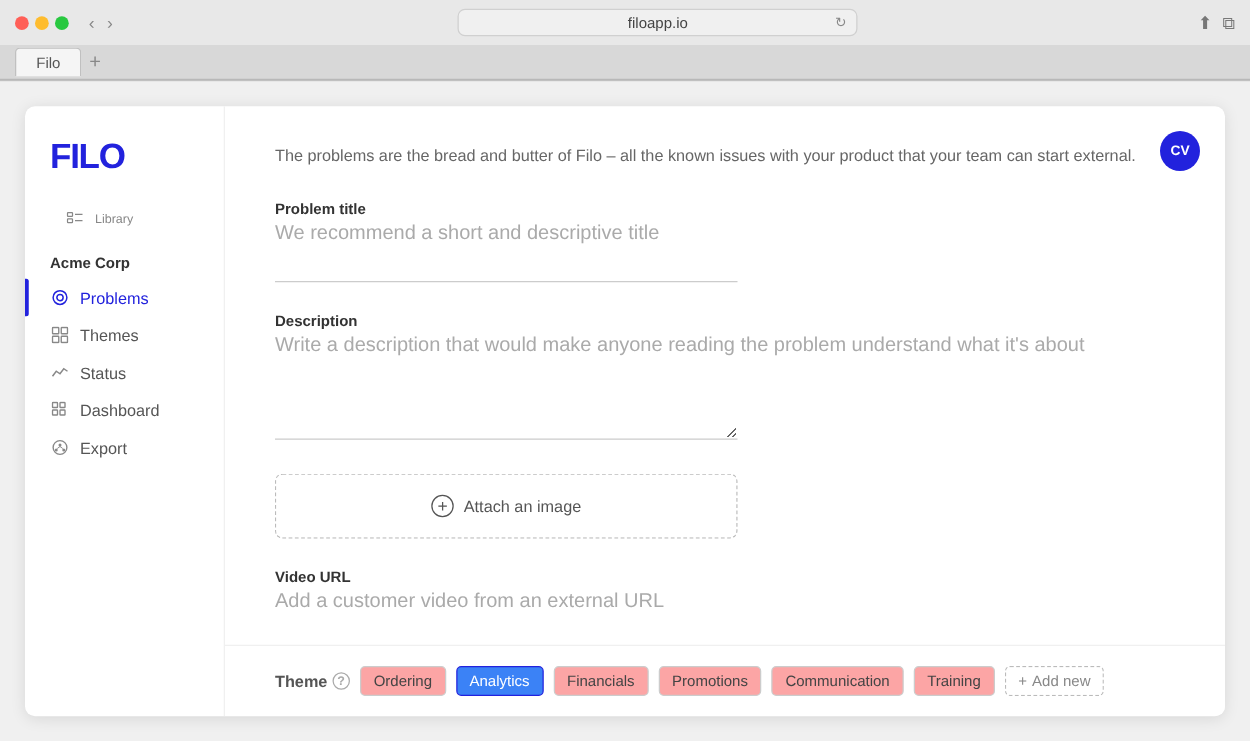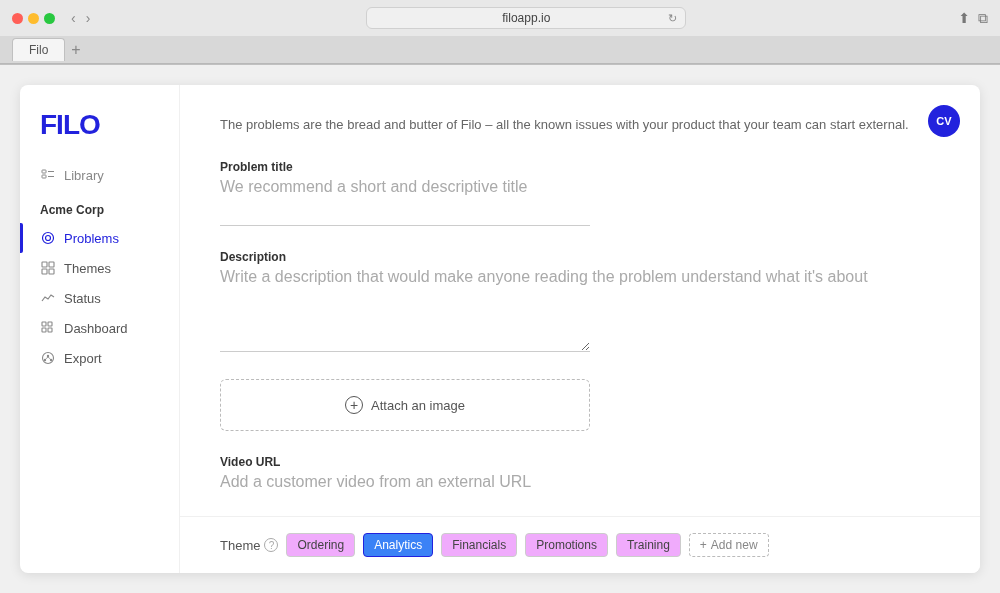--- a/index.html
+++ b/index.html
@@ -158,23 +158,23 @@
       font-weight: 800;
       color: #2222dd;
       letter-spacing: -1px;
       padding: 0 20px 20px;
     }
 
     .sidebar-library {
       display: flex;
       align-items: center;
       gap: 8px;
-      padding: 6px 20px;
+      padding: 6px 32px;
       color: #888;
-      font-size: 13px;
+      font-size: 10px;
       cursor: pointer;
     }
 
     .sidebar-section-title {
       font-size: 12px;
       font-weight: 700;
       color: #333;
       padding: 14px 20px 6px;
     }
 
@@ -333,21 +333,21 @@
       border-top: 1px solid #f0f0f0;
       display: flex;
       align-items: center;
       gap: 8px;
       flex-wrap: wrap;
     }
 
     .theme-label {
       font-size: 13px;
       color: #555;
-      font-weight: 400;
+      font-weight: 700;
       display: flex;
       align-items: center;
       gap: 4px;
     }
 
     .help-icon {
       width: 14px;
       height: 14px;
       border: 1px solid #aaa;
       border-radius: 50%;
@@ -358,21 +358,21 @@
       color: #aaa;
     }
 
     .theme-tag {
       border: 1px solid #ccc;
       border-radius: 4px;
       padding: 4px 10px;
       font-size: 12px;
       color: #444;
       cursor: pointer;
-      background: #f0abfc;
+      background: #fca5a5;
     }
 
     .theme-tag.active {
       background: #3b82f6;
       color: white;
       border-color: #2222dd;
     }
 
     .theme-tag-add {
       border: 1.5px dashed #bbb;
@@ -534,20 +534,21 @@
 
       <div class="theme-section">
         <div class="theme-label">
           <span>Theme</span>
           <div class="help-icon">?</div>
         </div>
         <div class="theme-tag">Ordering</div>
         <div class="theme-tag active">Analytics</div>
         <div class="theme-tag">Financials</div>
         <div class="theme-tag">Promotions</div>
+        <div class="theme-tag">Communication</div>
         <div class="theme-tag">Training</div>
         <div class="theme-tag-add">
           <span>+</span>
           <span>Add new</span>
         </div>
       </div>
 
     </div>
   </div>
 </div>

